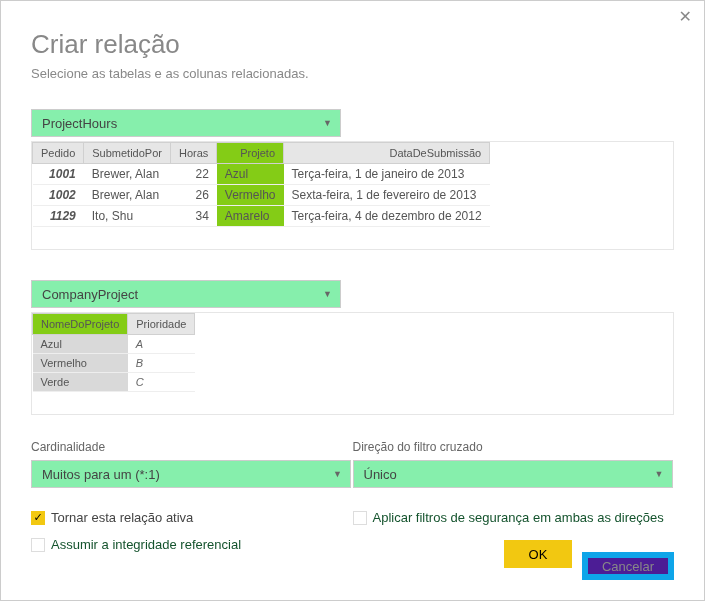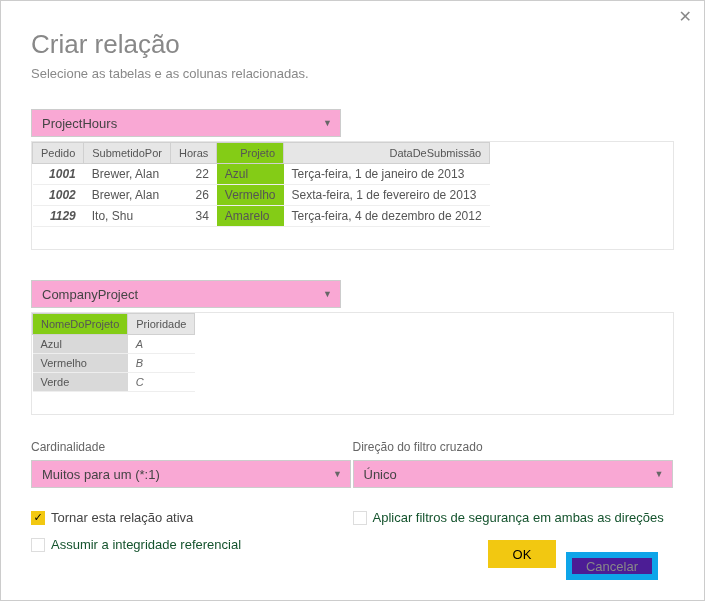--- a/index.html
+++ b/index.html
@@ -34,21 +34,21 @@
   }
   .subtitle {
     font-size: 13px;
     color: #888;
     margin-bottom: 28px;
   }
   .dropdown {
     width: 310px;
     height: 28px;
     border: 1px solid #ccc;
-    background: #f9a8d4;
+    background: #86efac;
     display: flex;
     align-items: center;
     justify-content: space-between;
     padding: 0 8px 0 10px;
     font-size: 13px;
     color: #444;
     cursor: pointer;
     margin-bottom: 4px;
   }
   .dropdown.wide { width: 320px; }
@@ -120,21 +120,21 @@
     color: #000;
   }
   .chk.disabled { border-color: #ddd; }
   .checks-row {
     display: flex;
     margin-top: 6px;
   }
   .checks-col { flex: 1; }
   .footer {
     position: absolute;
-    right: 46px;
+    right: 30px;
     bottom: 20px;
     display: flex;
     gap: 10px;
     padding-left: 12px;
   }
   .btn {
     min-width: 68px;
     height: 28px;
     display: inline-flex;
     align-items: center;

